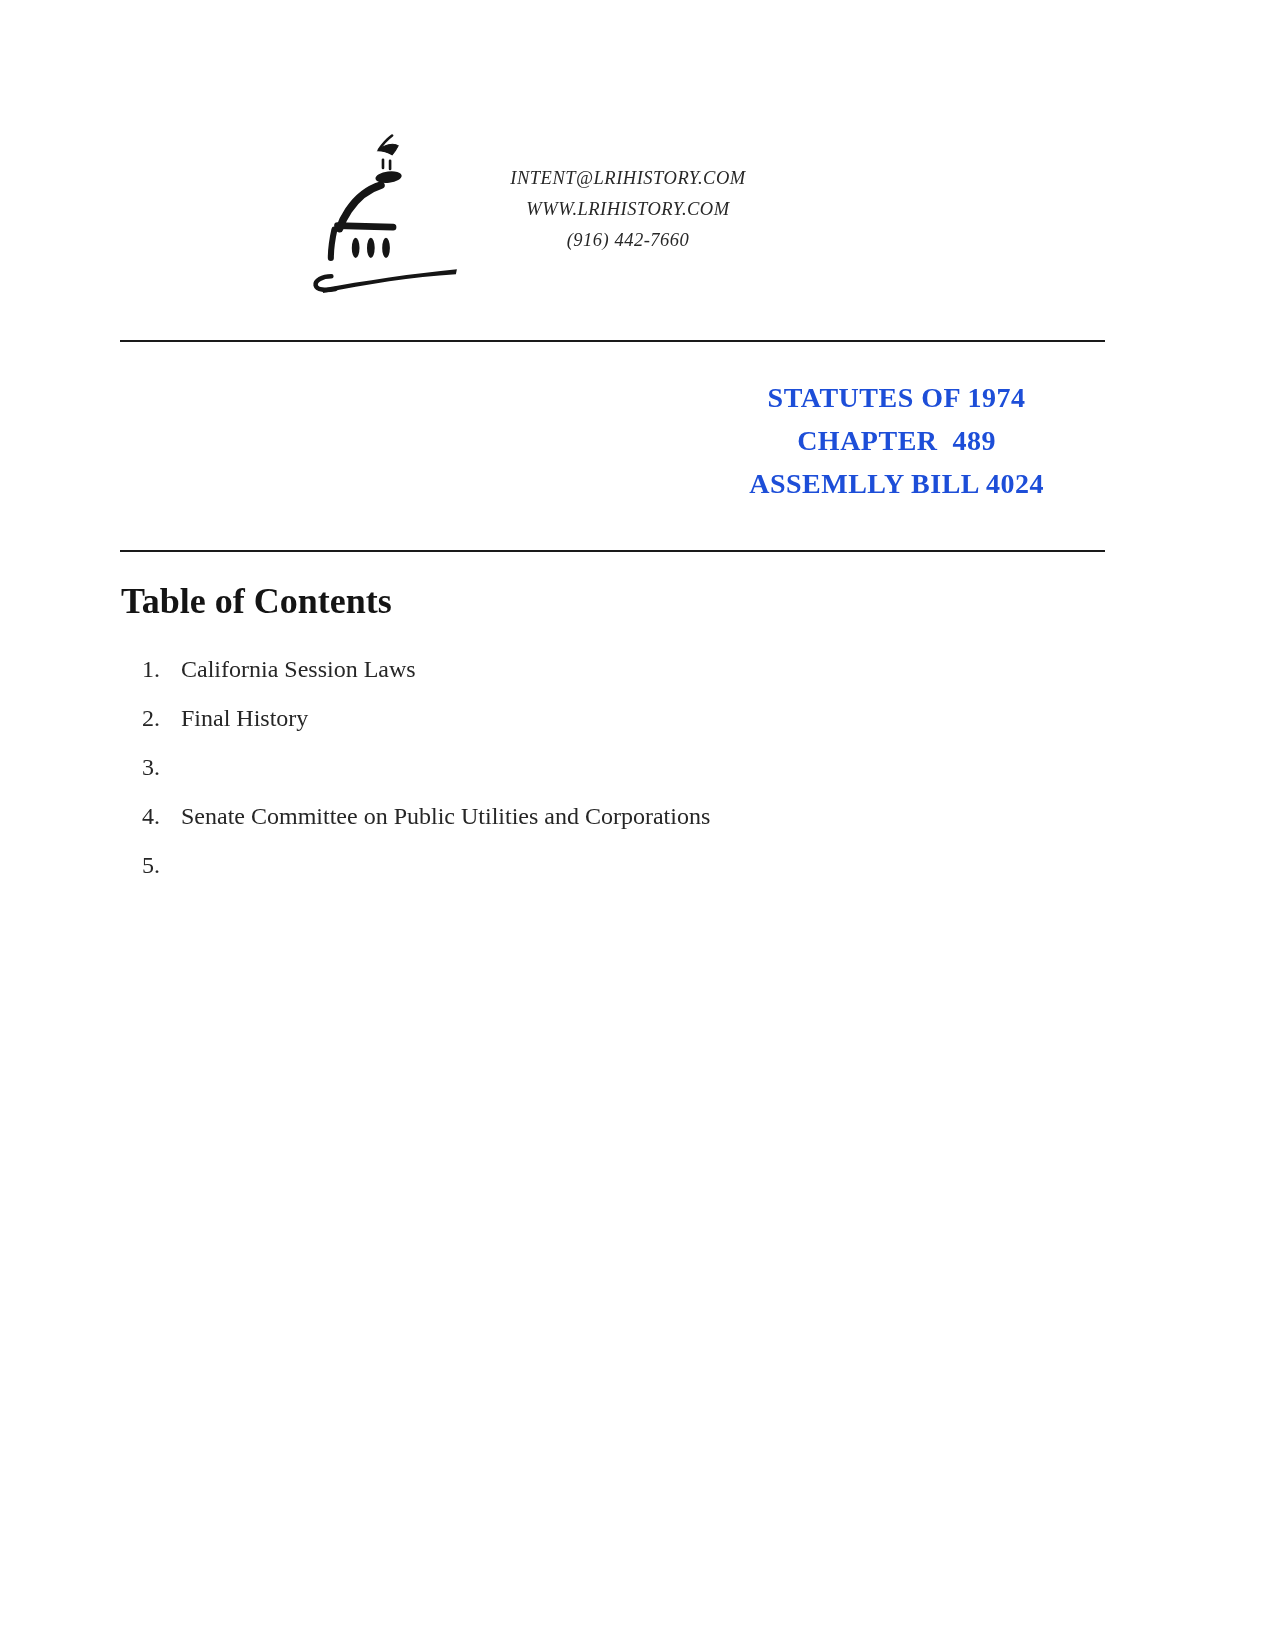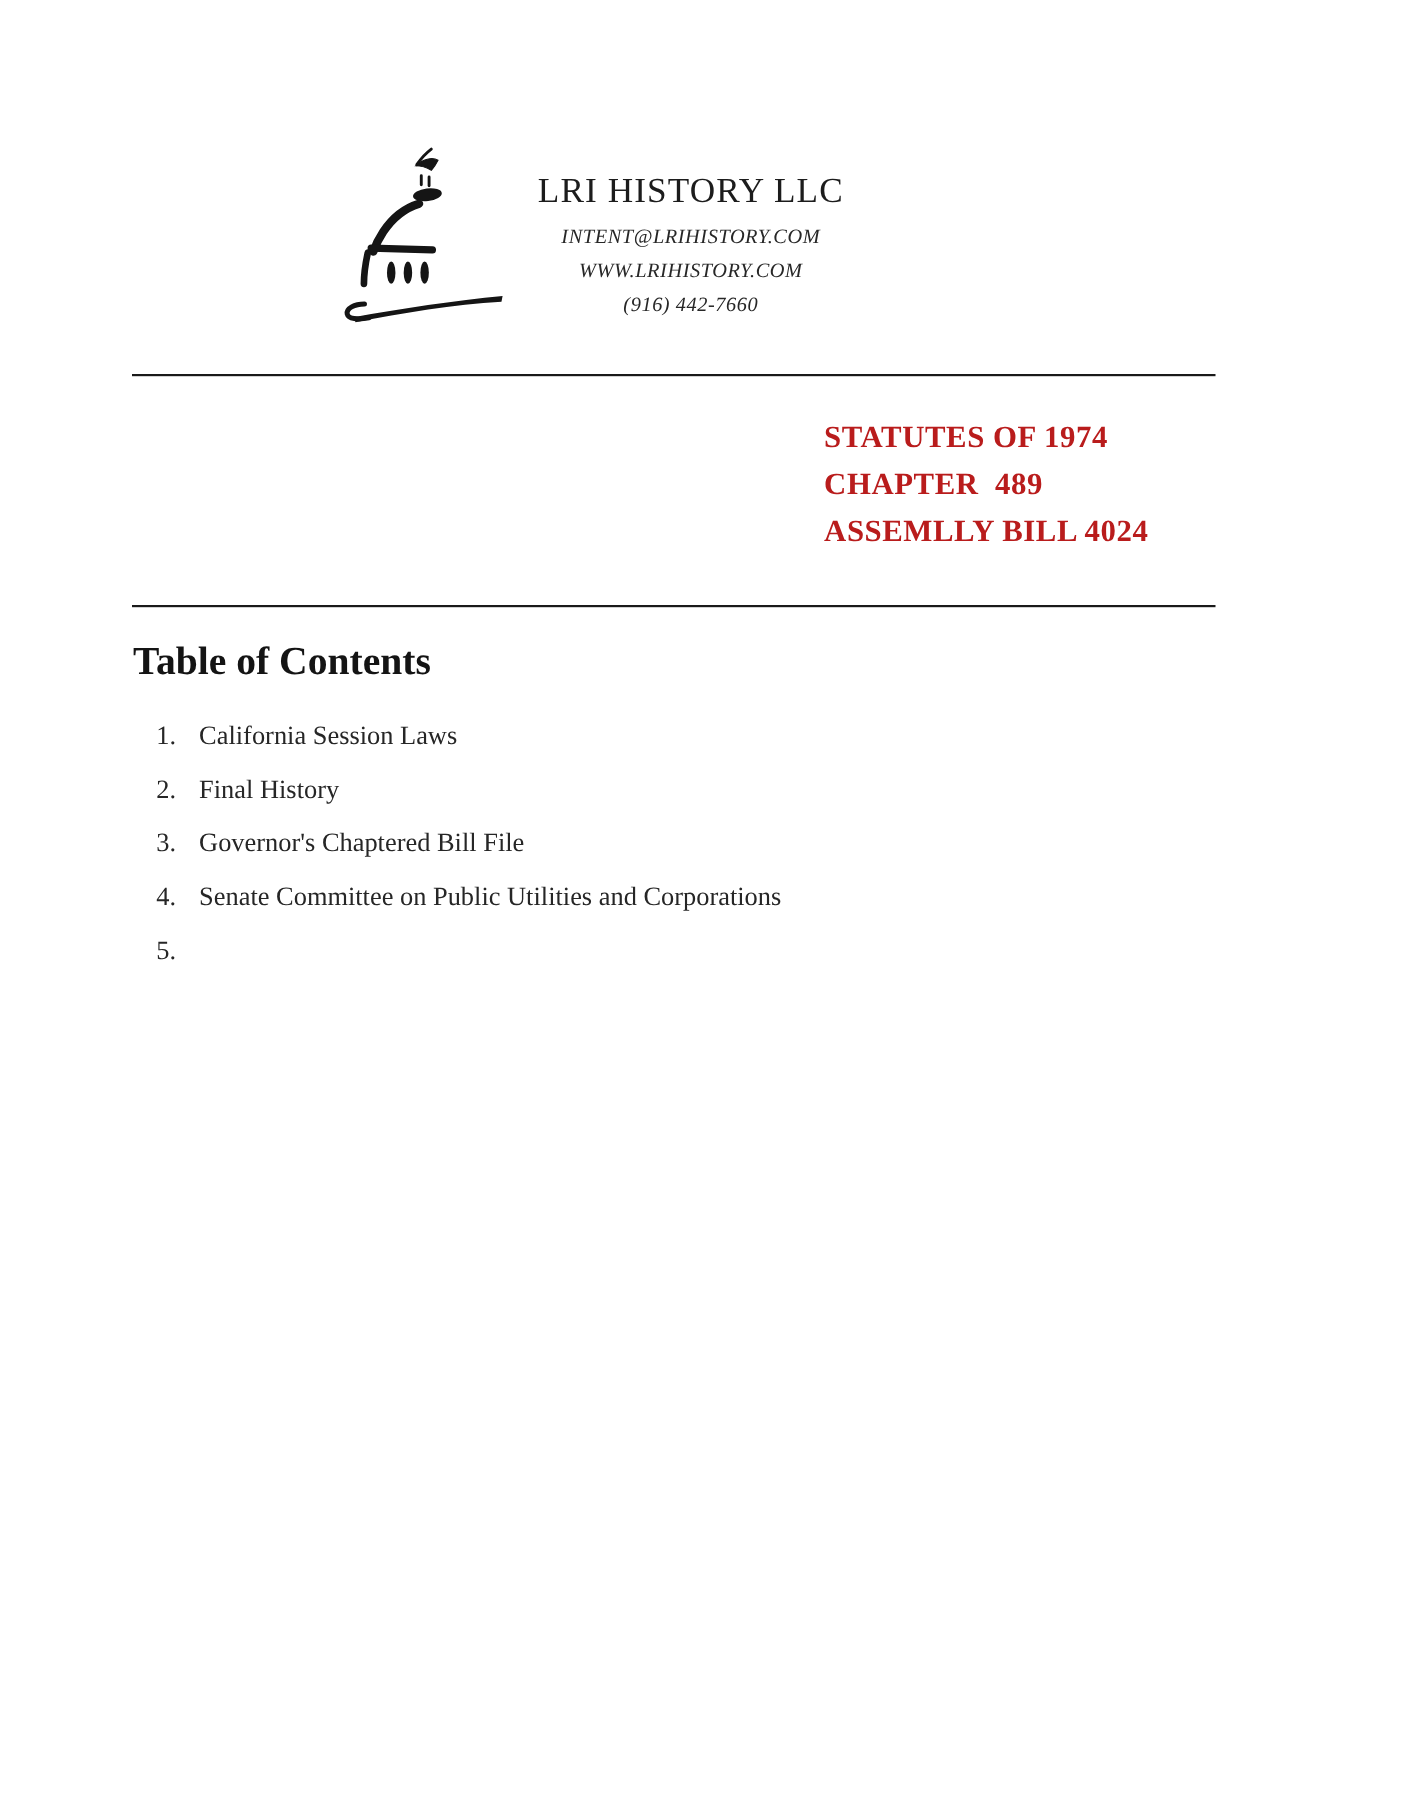--- a/index.html
+++ b/index.html
@@ -57,25 +57,25 @@
     border-top: 2.5px solid #1a1a1a;
   }
   .rule-1 { top: 340px; }
   .rule-2 { top: 550px; }
 
   
   .statutes {
     position: absolute;
     right: 232px;
     top: 376px;
-    text-align: left;
+    text-align: center;
     font-weight: bold;
     font-size: 28px;
     line-height: 43px;
-    color: #b91c1c;
+    color: #1d4ed8;
     letter-spacing: 0.5px;
   }
   .statutes div { white-space: pre; }
 
   
   .toc-heading {
     position: absolute;
     left: 121px;
     top: 582px;
     font-size: 36px;
@@ -135,21 +135,20 @@
         <ellipse cx="67" cy="116" rx="3.8" ry="10" stroke="none"></ellipse>
         <ellipse cx="82" cy="116" rx="3.8" ry="10" stroke="none"></ellipse>
 
         <path d="M28,144 C19,144 11.5,148 12.5,153 C13.5,157.5 22,158.5 32,156.5" fill="none" stroke-width="4.5" stroke-linecap="round"></path>
         <path d="M18,156 C60,148.5 110,141 152,137 L151,142 C108,144.5 62,152 20,160.5 Z" stroke="none"></path>
       </g>
     </svg>
   </div>
 
   <div class="header-text">
-    <div class="company-name">LRI HISTORY LLC</div>
     <div class="contact-block">
       <div class="contact-line">INTENT@LRIHISTORY.COM</div>
       <div class="contact-line">WWW.LRIHISTORY.COM</div>
       <div class="contact-line">(916) 442-7660</div>
     </div>
   </div>
 
   <div class="rule rule-1"></div>
   <div class="rule rule-2"></div>
 
@@ -165,21 +164,20 @@
     <li class="toc-item">
       <span class="toc-num">1.</span>
       <span class="toc-label">California Session Laws</span>
     </li>
     <li class="toc-item">
       <span class="toc-num">2.</span>
       <span class="toc-label">Final History</span>
     </li>
     <li class="toc-item">
       <span class="toc-num">3.</span>
-      <span class="toc-label">Governor's Chaptered Bill File</span>
     </li>
     <li class="toc-item">
       <span class="toc-num">4.</span>
       <span class="toc-label">Senate Committee on Public Utilities and Corporations</span>
     </li>
     <li class="toc-item">
       <span class="toc-num">5.</span>
     </li>
   </ul>
 

